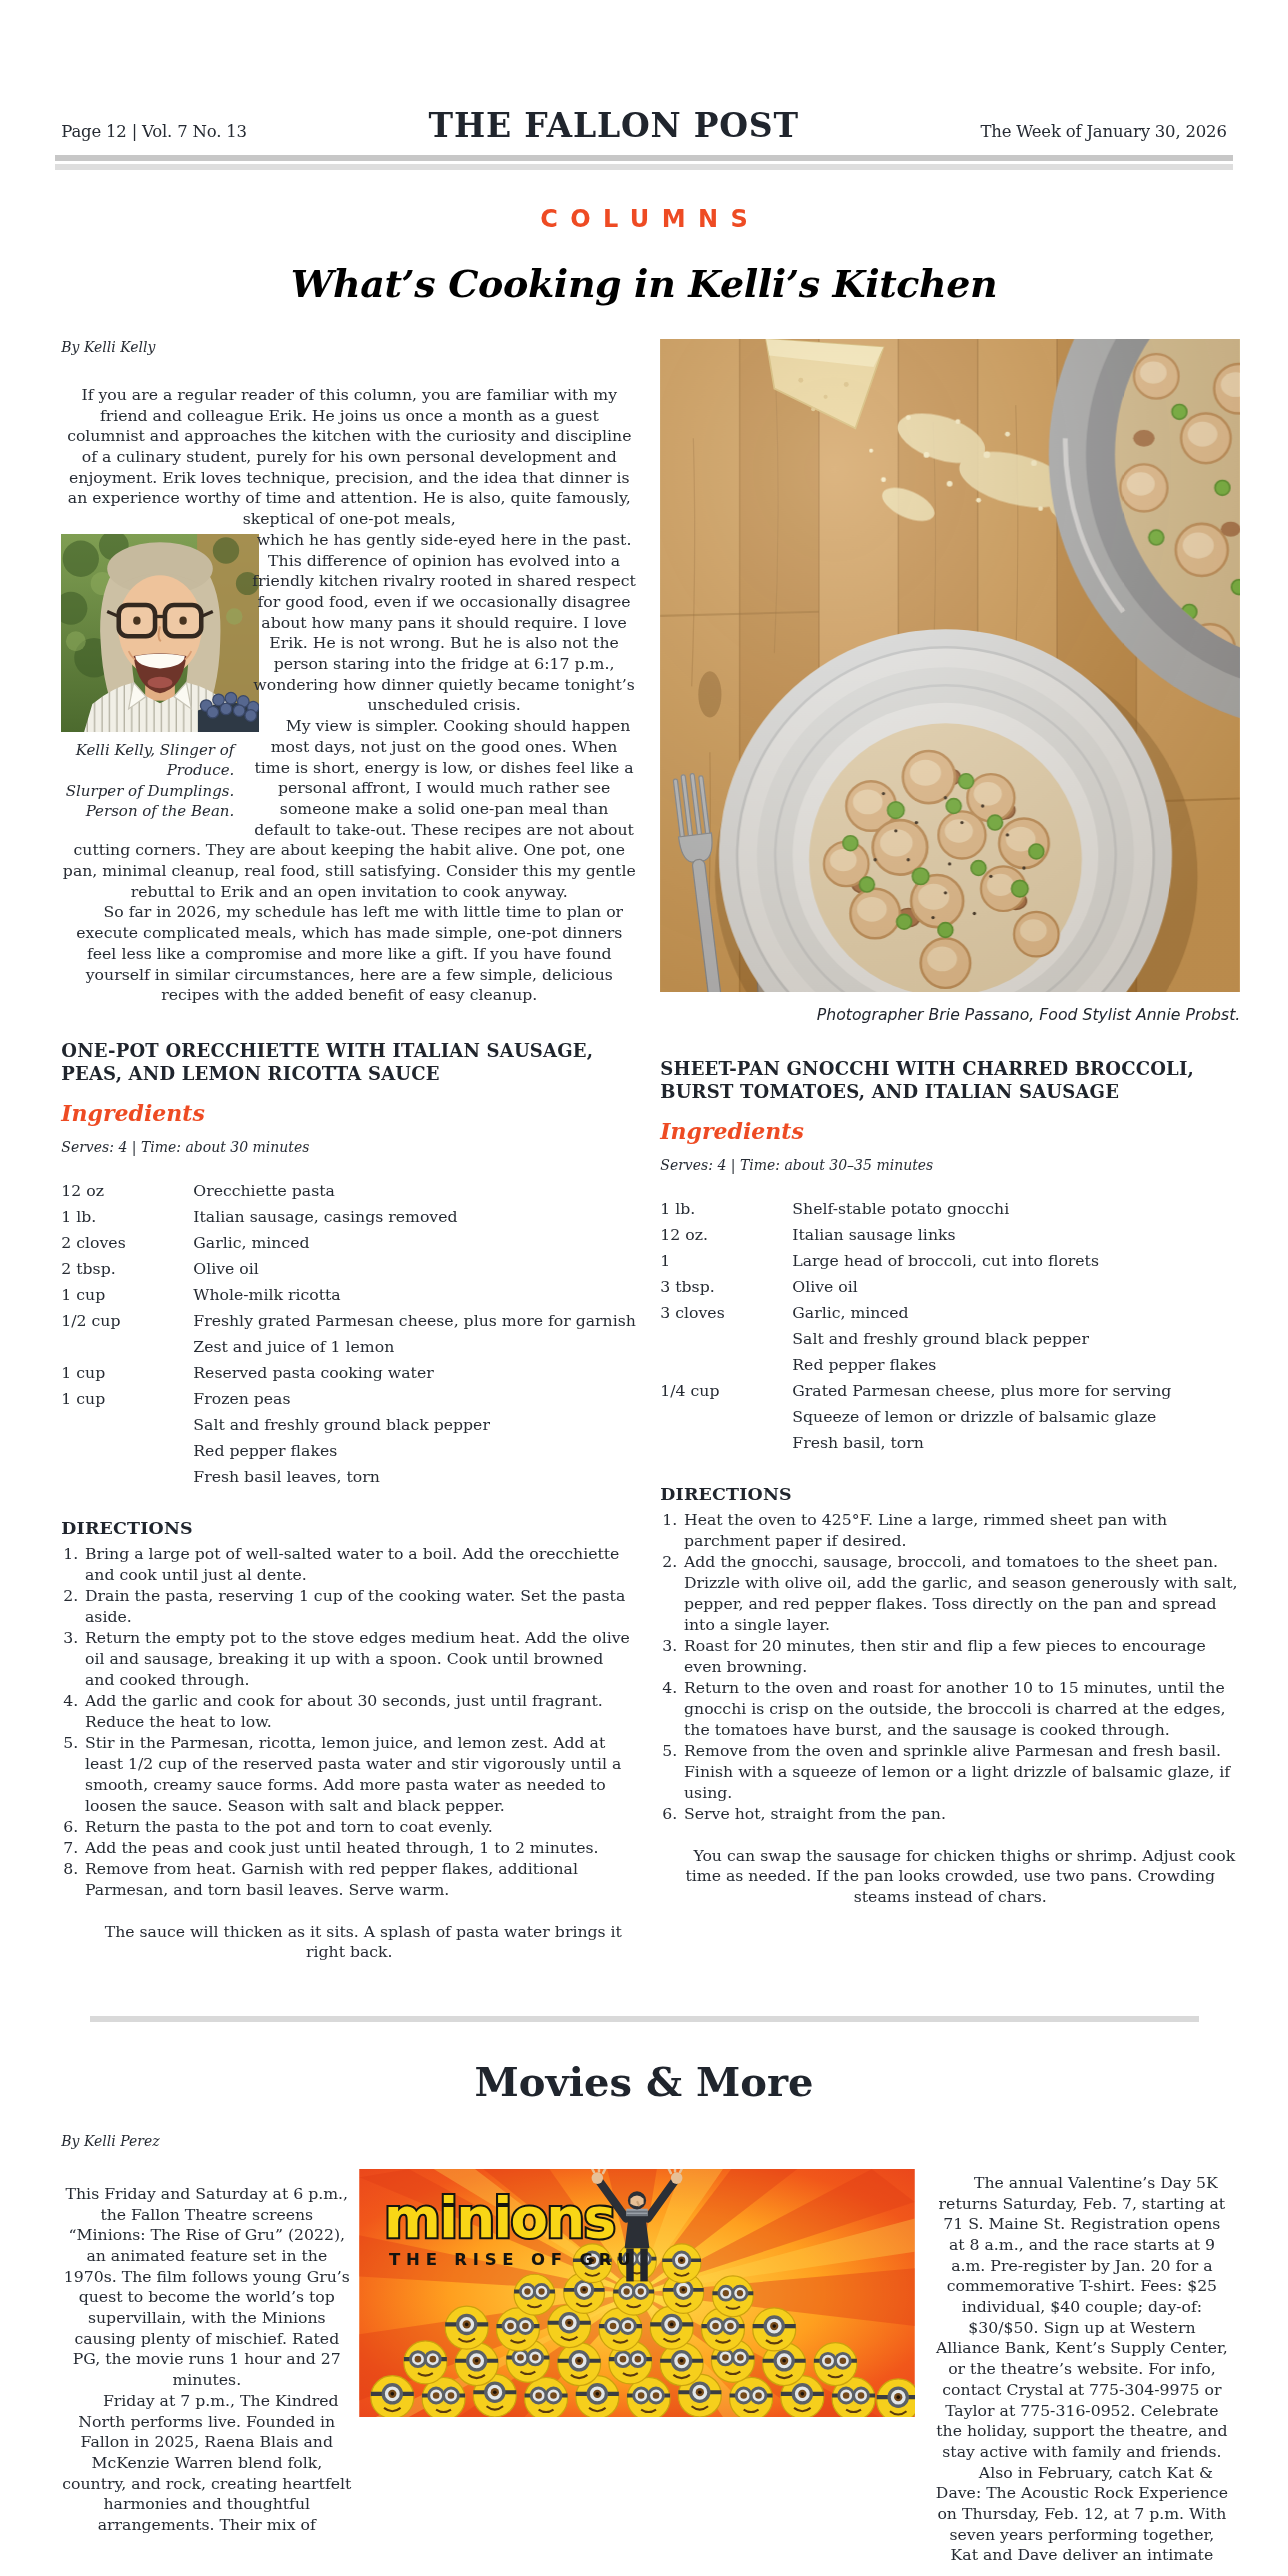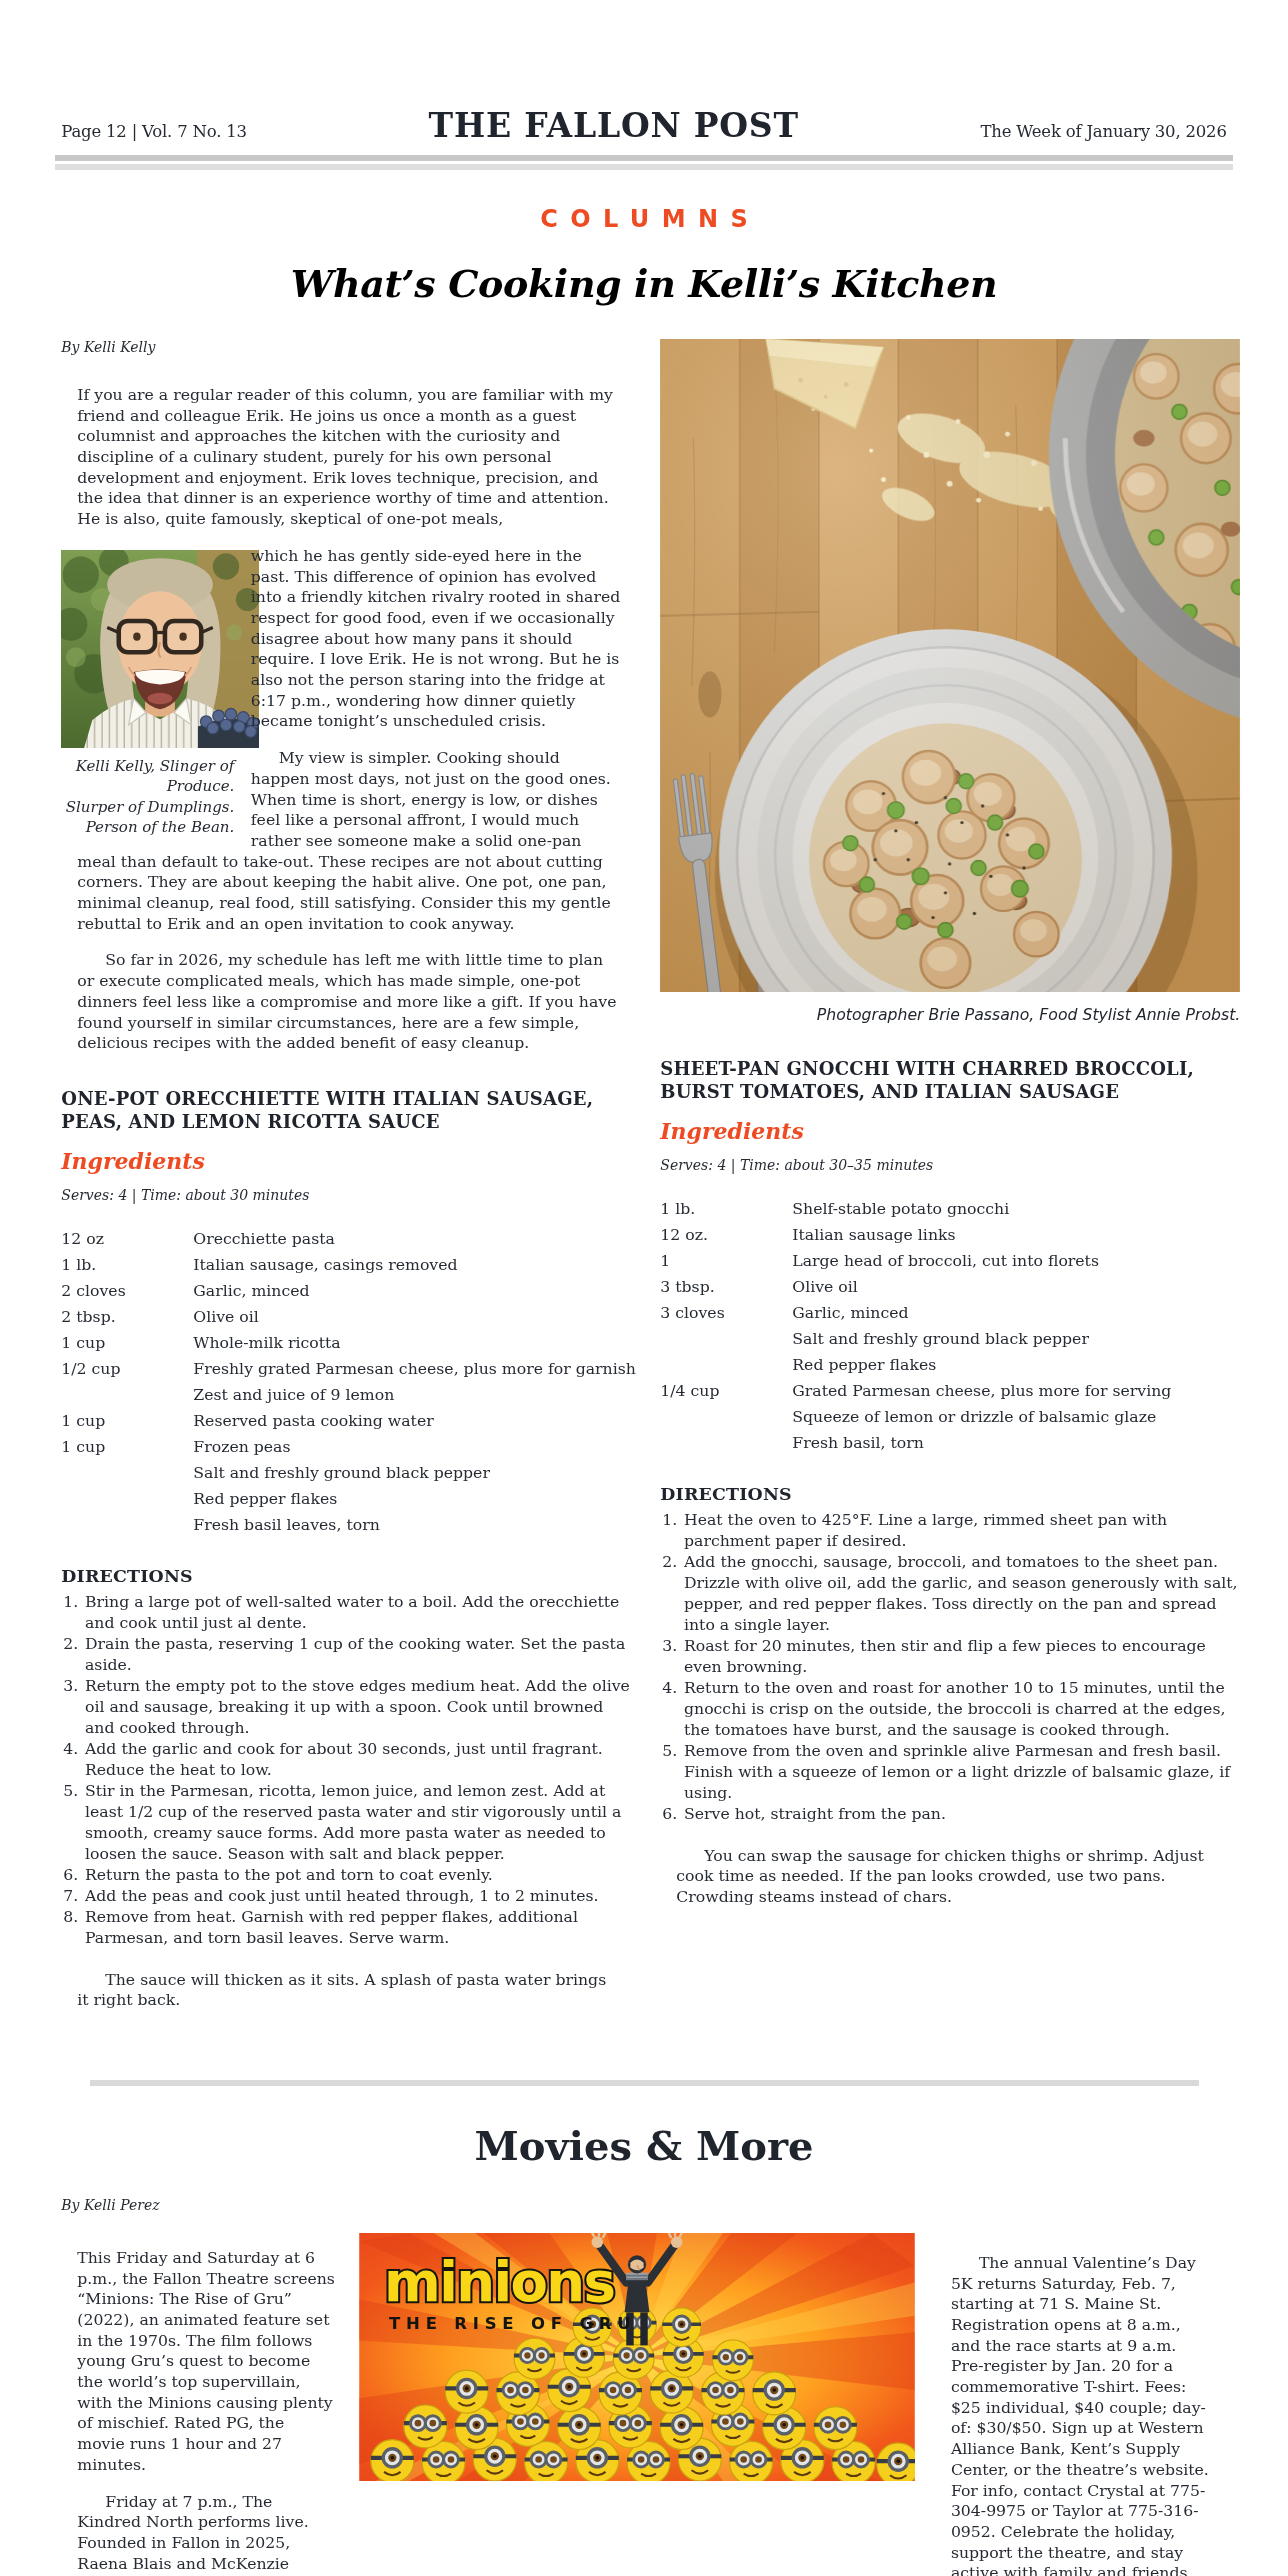--- a/index.html
+++ b/index.html
@@ -19,21 +19,21 @@
   .columns-label{
     text-align:center;margin-top:35px;font-family:"DejaVu Sans","Liberation Sans",sans-serif;
     font-weight:bold;font-size:24px;letter-spacing:12.4px;text-indent:12.4px;color:#ee4b23;
   }
   .cook-title{font-style:italic;font-weight:bold;font-size:38px;text-align:center;margin:28px 0 0;color:#000000;letter-spacing:-0.4px;}
   
   .grid{display:flex;gap:23px;margin-top:33px;padding:0 8.3px;}
   .colL{width:576px;flex:none;}
   .colR{width:580px;flex:none;}
   .byline{font-style:italic;font-size:14px;margin-bottom:30px;}
-  p{margin:16px;font-size:15.7px;line-height:20.7px;}
+  p{margin:0;font-size:15.7px;line-height:20.7px;text-align:center;}
   .indent{text-indent:28px;}
   
   .kelli-fig{float:left;width:173px;margin:4.1px 16.5px 3.3px 0;}
   .kelli-fig svg{display:block;}
   .kelli-cap{font-style:italic;font-size:15px;line-height:1.35;text-align:right;margin-top:8.3px;}
   
   .recipe-title{font-weight:bold;font-size:18px;line-height:23px;margin-top:33px;color:#20252d;letter-spacing:0.2px;}
   .ing-label{color:#ee4b23;font-style:italic;font-weight:bold;font-size:22px;margin-top:10px;}
   .serves{font-style:italic;font-size:14px;margin-top:13.2px;}
   .ing-grid{margin-top:23px;font-size:15.7px;}
@@ -193,21 +193,21 @@
             <span>Whole-milk ricotta</span>
           </div>
 
           <div class="ing-row">
             <span>1/2 cup</span>
             <span>Freshly grated Parmesan cheese, plus more for garnish</span>
           </div>
 
           <div class="ing-row">
             <span></span>
-            <span>Zest and juice of 9 lemon</span>
+            <span>Zest and juice of 1 lemon</span>
           </div>
 
           <div class="ing-row">
             <span>1 cup</span>
             <span>Reserved pasta cooking water</span>
           </div>
 
           <div class="ing-row">
             <span>1 cup</span>
             <span>Frozen peas</span>

